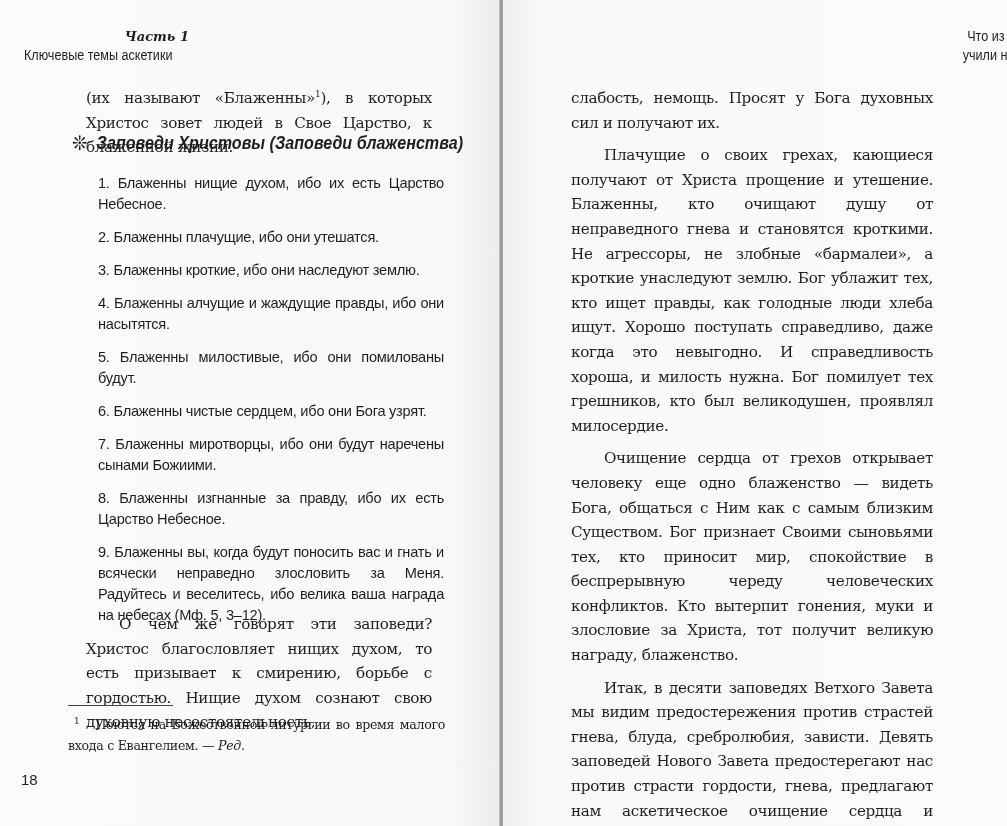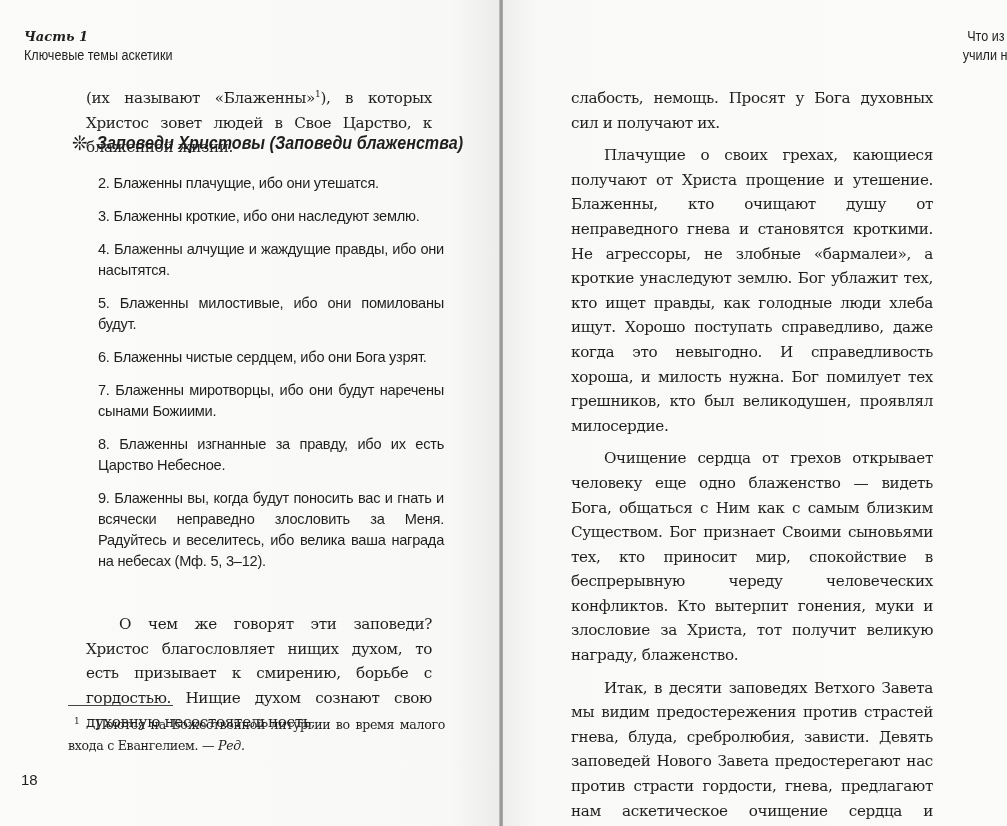--- a/index.html
+++ b/index.html
@@ -14,21 +14,21 @@
     background: #fafaf9;
   }
   .page-left { left: 0; width: 500px; background: linear-gradient(to right, #fbfbfa 0%, #f8f8f7 90%, #ececeb 100%); }
   .page-right { left: 503px; width: 578px; background: linear-gradient(to right, #ededec 0%, #f9f9f8 6%, #fbfbfa 100%); }
   .gutter {
     position: absolute; left: 499px; top: 0; width: 4px; height: 826px;
     background: linear-gradient(to right, #c8c8c8, #8d8d8d, #b5b5b5);
   }
 
   
-  .rh-left { position: absolute; left: 24px; top: 28px; font-size: 14px; line-height: 18px; }
+  .rh-left { position: absolute; left: 24px; top: 28px; font-size: 14px; line-height: 18px; text-align: right; }
   .rh-left .part { font-family: "DejaVu Serif", serif; font-style: italic; font-weight: bold; font-size: 13px; }
   .rh-left .topic { font-family: "Liberation Sans", sans-serif; font-size: 14px; transform: scaleX(0.9); transform-origin: left; display: block; }
   .rh-right { position: absolute; right: 22px; top: 27px; text-align: right; font-family: "Liberation Sans", sans-serif; font-size: 14px; line-height: 19px; }
   .rh-right span { display: block; transform: scaleX(0.9); transform-origin: right; }
 
   
   .lblock { position: absolute; left: 70px; width: 378px; }
   .body-text {
     font-family: "DejaVu Serif", serif; font-size: 15.2px; line-height: 24.6px;
     text-align: justify; margin: 16px; letter-spacing: -0.35px;
@@ -76,20 +76,21 @@
   <div class="lblock" style="top:70px;">
     <p class="body-text"><span>(их называют «Блаженны»</span><sup>1</sup><span>), в которых Христос зовет людей в Свое Царство, к блаженной жизни.</span></p>
   </div>
 
   <div class="heading">
     <span class="star">❊</span>
     <span>Заповеди Христовы (Заповеди блаженства)</span>
   </div>
 
   <div class="beat-list">
+    <p class="beat">1. Блаженны нищие духом, ибо их есть Царство Небесное.</p>
     <p class="beat">2. Блаженны плачущие, ибо они утешатся.</p>
     <p class="beat">3. Блаженны кроткие, ибо они наследуют землю.</p>
     <p class="beat">4. Блаженны алчущие и жаждущие правды, ибо они насытятся.</p>
     <p class="beat">5. Блаженны милостивые, ибо они помилованы будут.</p>
     <p class="beat">6. Блаженны чистые сердцем, ибо они Бога узрят.</p>
     <p class="beat">7. Блаженны миротворцы, ибо они будут наречены сынами Божиими.</p>
     <p class="beat">8. Блаженны изгнанные за правду, ибо их есть Царство Небесное.</p>
     <p class="beat">9. Блаженны вы, когда будут поносить вас и гнать и всячески неправедно злословить за Меня. Радуйтесь и веселитесь, ибо велика ваша награда на небесах (Мф. 5, 3–12).</p>
   </div>
 

